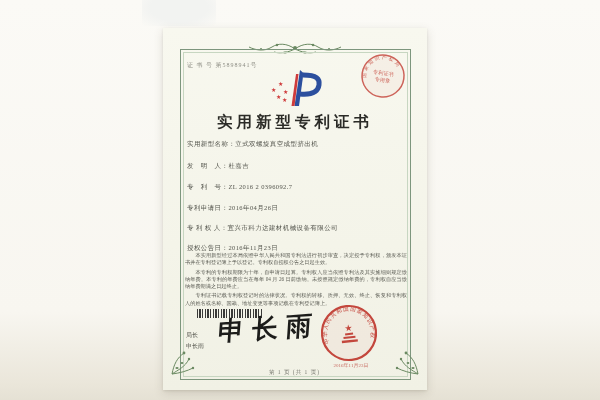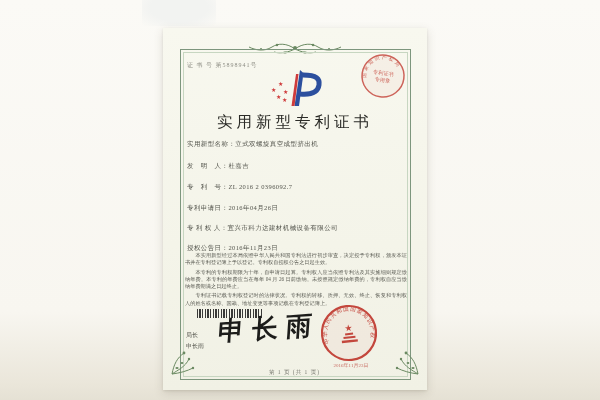--- a/index.html
+++ b/index.html
@@ -15,21 +15,21 @@
          border:1px solid #7d967d;}
   .border-frame::after{content:"";position:absolute;inset:2px;border:1px solid #c7d6c1;}
   .ornament-top{position:absolute;left:84px;top:12px;width:96px;height:18px;}
   .corner{position:absolute;width:26px;height:30px;}
   .corner.bl{left:6px;top:318px;}
   .corner.br{left:232px;top:318px;transform:scaleX(-1);}
   .cert-no{position:absolute;left:24px;top:33px;font-size:6px;color:#8d8d84;letter-spacing:1px;}
   .seal-small{position:absolute;left:196px;top:24px;width:48px;height:48px;transform:rotate(8deg);opacity:.9;}
   .logo{position:absolute;left:104px;top:40px;width:56px;height:40px;}
   .title{position:absolute;left:0;top:84px;width:264px;text-align:center;
-         font-size:15.5px;font-weight:normal;color:#2b2b27;letter-spacing:4px;}
+         font-size:15.5px;font-weight:bold;color:#2b2b27;letter-spacing:4px;}
   .field{position:absolute;left:24px;width:214px;font-size:6.5px;color:#55564e;letter-spacing:.4px;white-space:nowrap;}
   .f0{top:112px;} .f1{top:134px;} .f2{top:155px;} .f3{top:176px;} .f4{top:196px;} .f5{top:216px;}
   .paras{position:absolute;left:22px;top:224px;width:222px;}
   .paras p{margin:0 0 2px 0;font-size:5.2px;line-height:7.3px;color:#5c5d55;
            text-align:justify;text-indent:2em;}
   .barcode{position:absolute;left:34px;top:281px;width:66px;height:9px;
            background:repeating-linear-gradient(90deg,#3a3a38 0 1px,#f4f4e9 1px 2px,#3a3a38 2px 4px,#f4f4e9 4px 5px,#3a3a38 5px 6px,#f4f4e9 6px 8px);}
   .director{position:absolute;left:23px;top:302px;font-size:6px;color:#55564e;line-height:11px;}
   .signature{position:absolute;left:55px;top:283px;font-size:26px;color:#1c1c1a;
              letter-spacing:8px;transform:rotate(-4deg) skewX(-8deg);font-weight:bold;}

